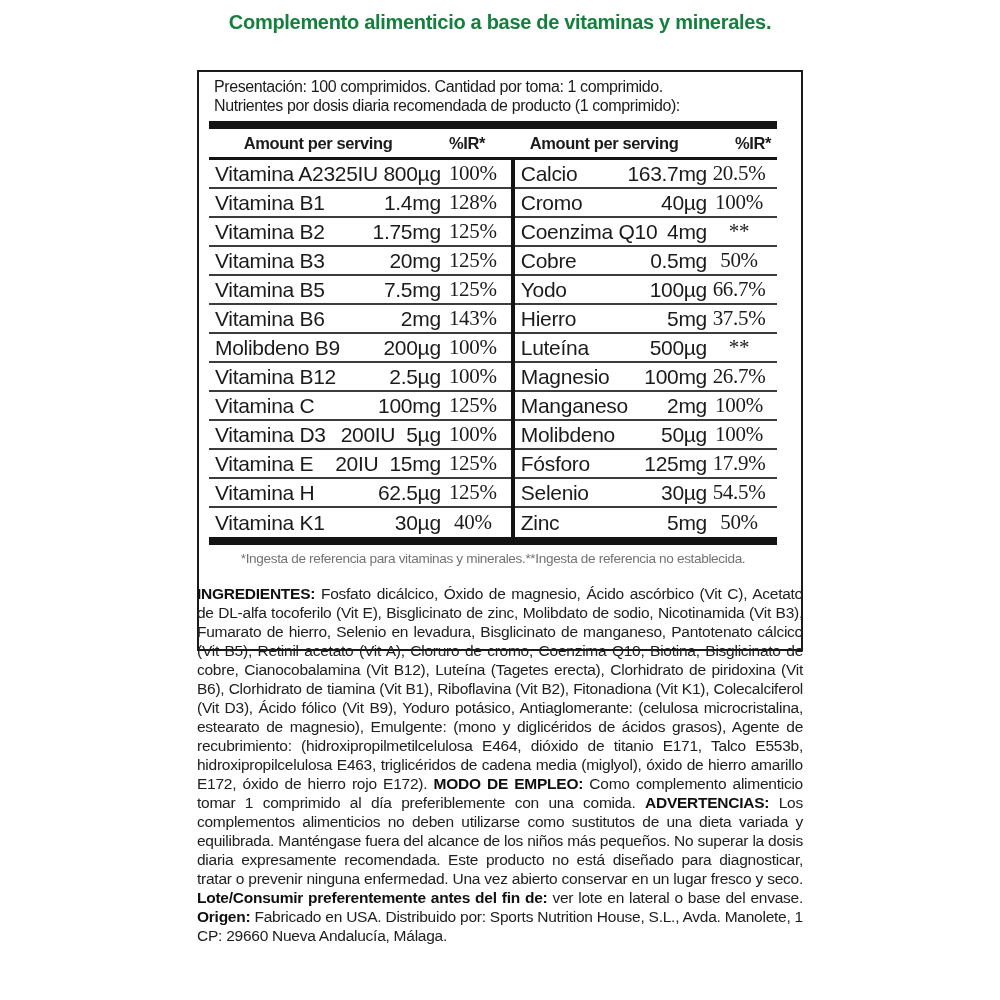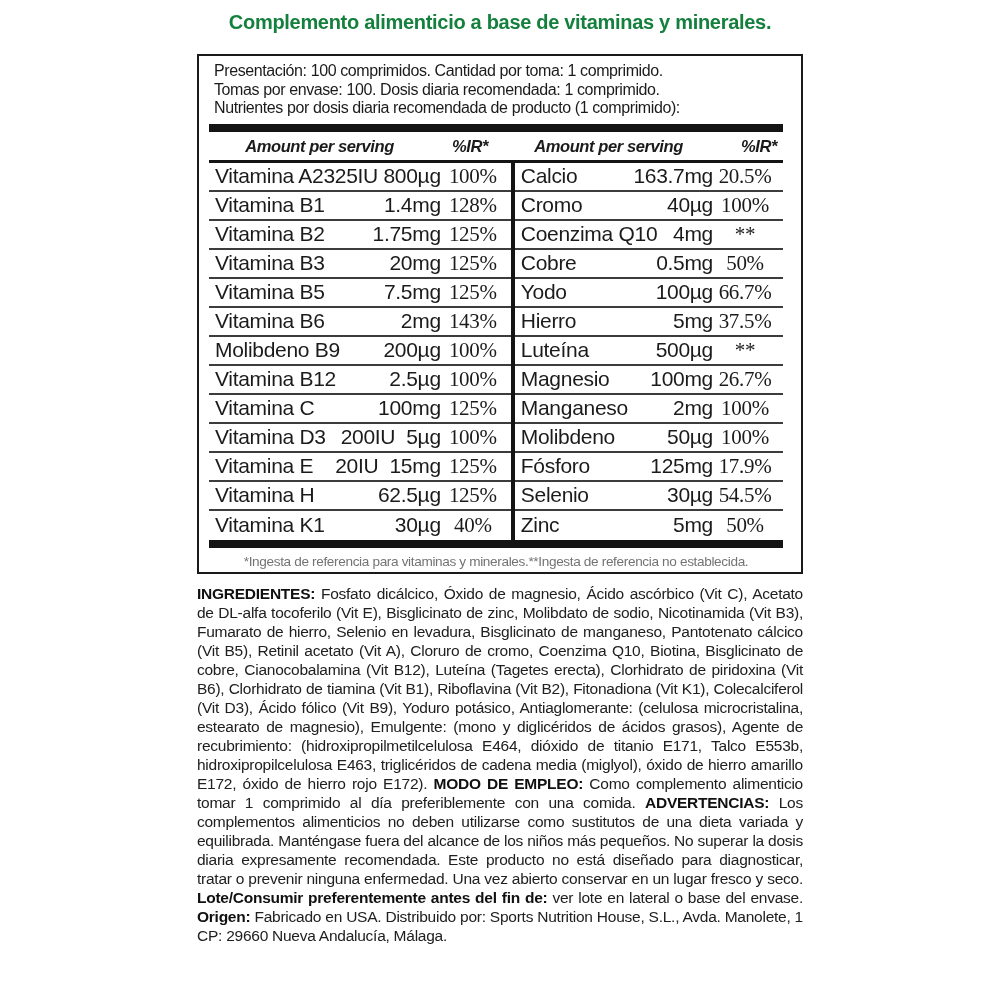--- a/index.html
+++ b/index.html
@@ -9,27 +9,27 @@
     font-family:"Liberation Sans", sans-serif;
     color:#1b1b1b;
     -webkit-font-smoothing:antialiased;
   }
   .title {
     position:absolute; top:11px; left:0; width:1000px;
     text-align:center; font-size:20px; font-weight:bold; letter-spacing:-0.3px;
     color:#15803d;
   }
   .panel {
-    position:absolute; left:197px; top:54px; width:606px; height:520px;
-    border:2px solid #1a1a1a; padding:6px 18px 0 10px;
+    position:absolute; left:197px; top:70px; width:606px; height:581px;
+    border:2px solid #1a1a1a; padding:6px 24px 0 10px;
   }
   .intro { font-size:16px; line-height:18.5px; letter-spacing:-0.4px; padding-left:5px; margin-bottom:6px; }
   .thickbar { height:8px; background:#141414; }
   .tbl-header { display:flex; border-bottom:3px solid #141414; }
-  .head-half { flex:1; display:flex; align-items:center; padding:5px 6px 4px 6px;font-style:italic; }
+  .head-half { flex:1; display:flex; align-items:center; padding:5px 6px 4px 6px; }
   .head-gap { width:4px; }
   .h-amount { flex:1; text-align:center; font-weight:bold; font-size:16.5px; letter-spacing:-0.4px; }
   .h-ir { width:64px; text-align:right; font-weight:bold; font-size:16.5px; letter-spacing:-0.4px; }
   .tbl-body { display:flex; }
   .col { flex:1; }
   .vdivider { width:4px; background:#141414; }
   .row {
     display:flex; align-items:center; height:29px; padding:0 6px;
     border-bottom:2px solid #3c3c3c; font-size:21px; letter-spacing:-0.3px;
   }
@@ -46,21 +46,20 @@
   .bodytext b { font-weight:bold; color:#101010; }
 </style>
 </head>
 <body>
 
 <div class="title">Complemento alimenticio a base de vitaminas y minerales.</div>
 
 <div class="panel">
   <div class="intro">
     <div>Presentación: 100 comprimidos. Cantidad por toma: 1 comprimido.</div>
-    <div>Tomas por envase: 100. Dosis diaria recomendada: 1 comprimido.</div>
     <div>Nutrientes por dosis diaria recomendada de producto (1 comprimido):</div>
   </div>
 
   <div class="thickbar"></div>
 
   <div class="tbl-header">
     <div class="head-half">
       <span class="h-amount">Amount per serving</span>
       <span class="h-ir">%IR*</span>
     </div>

